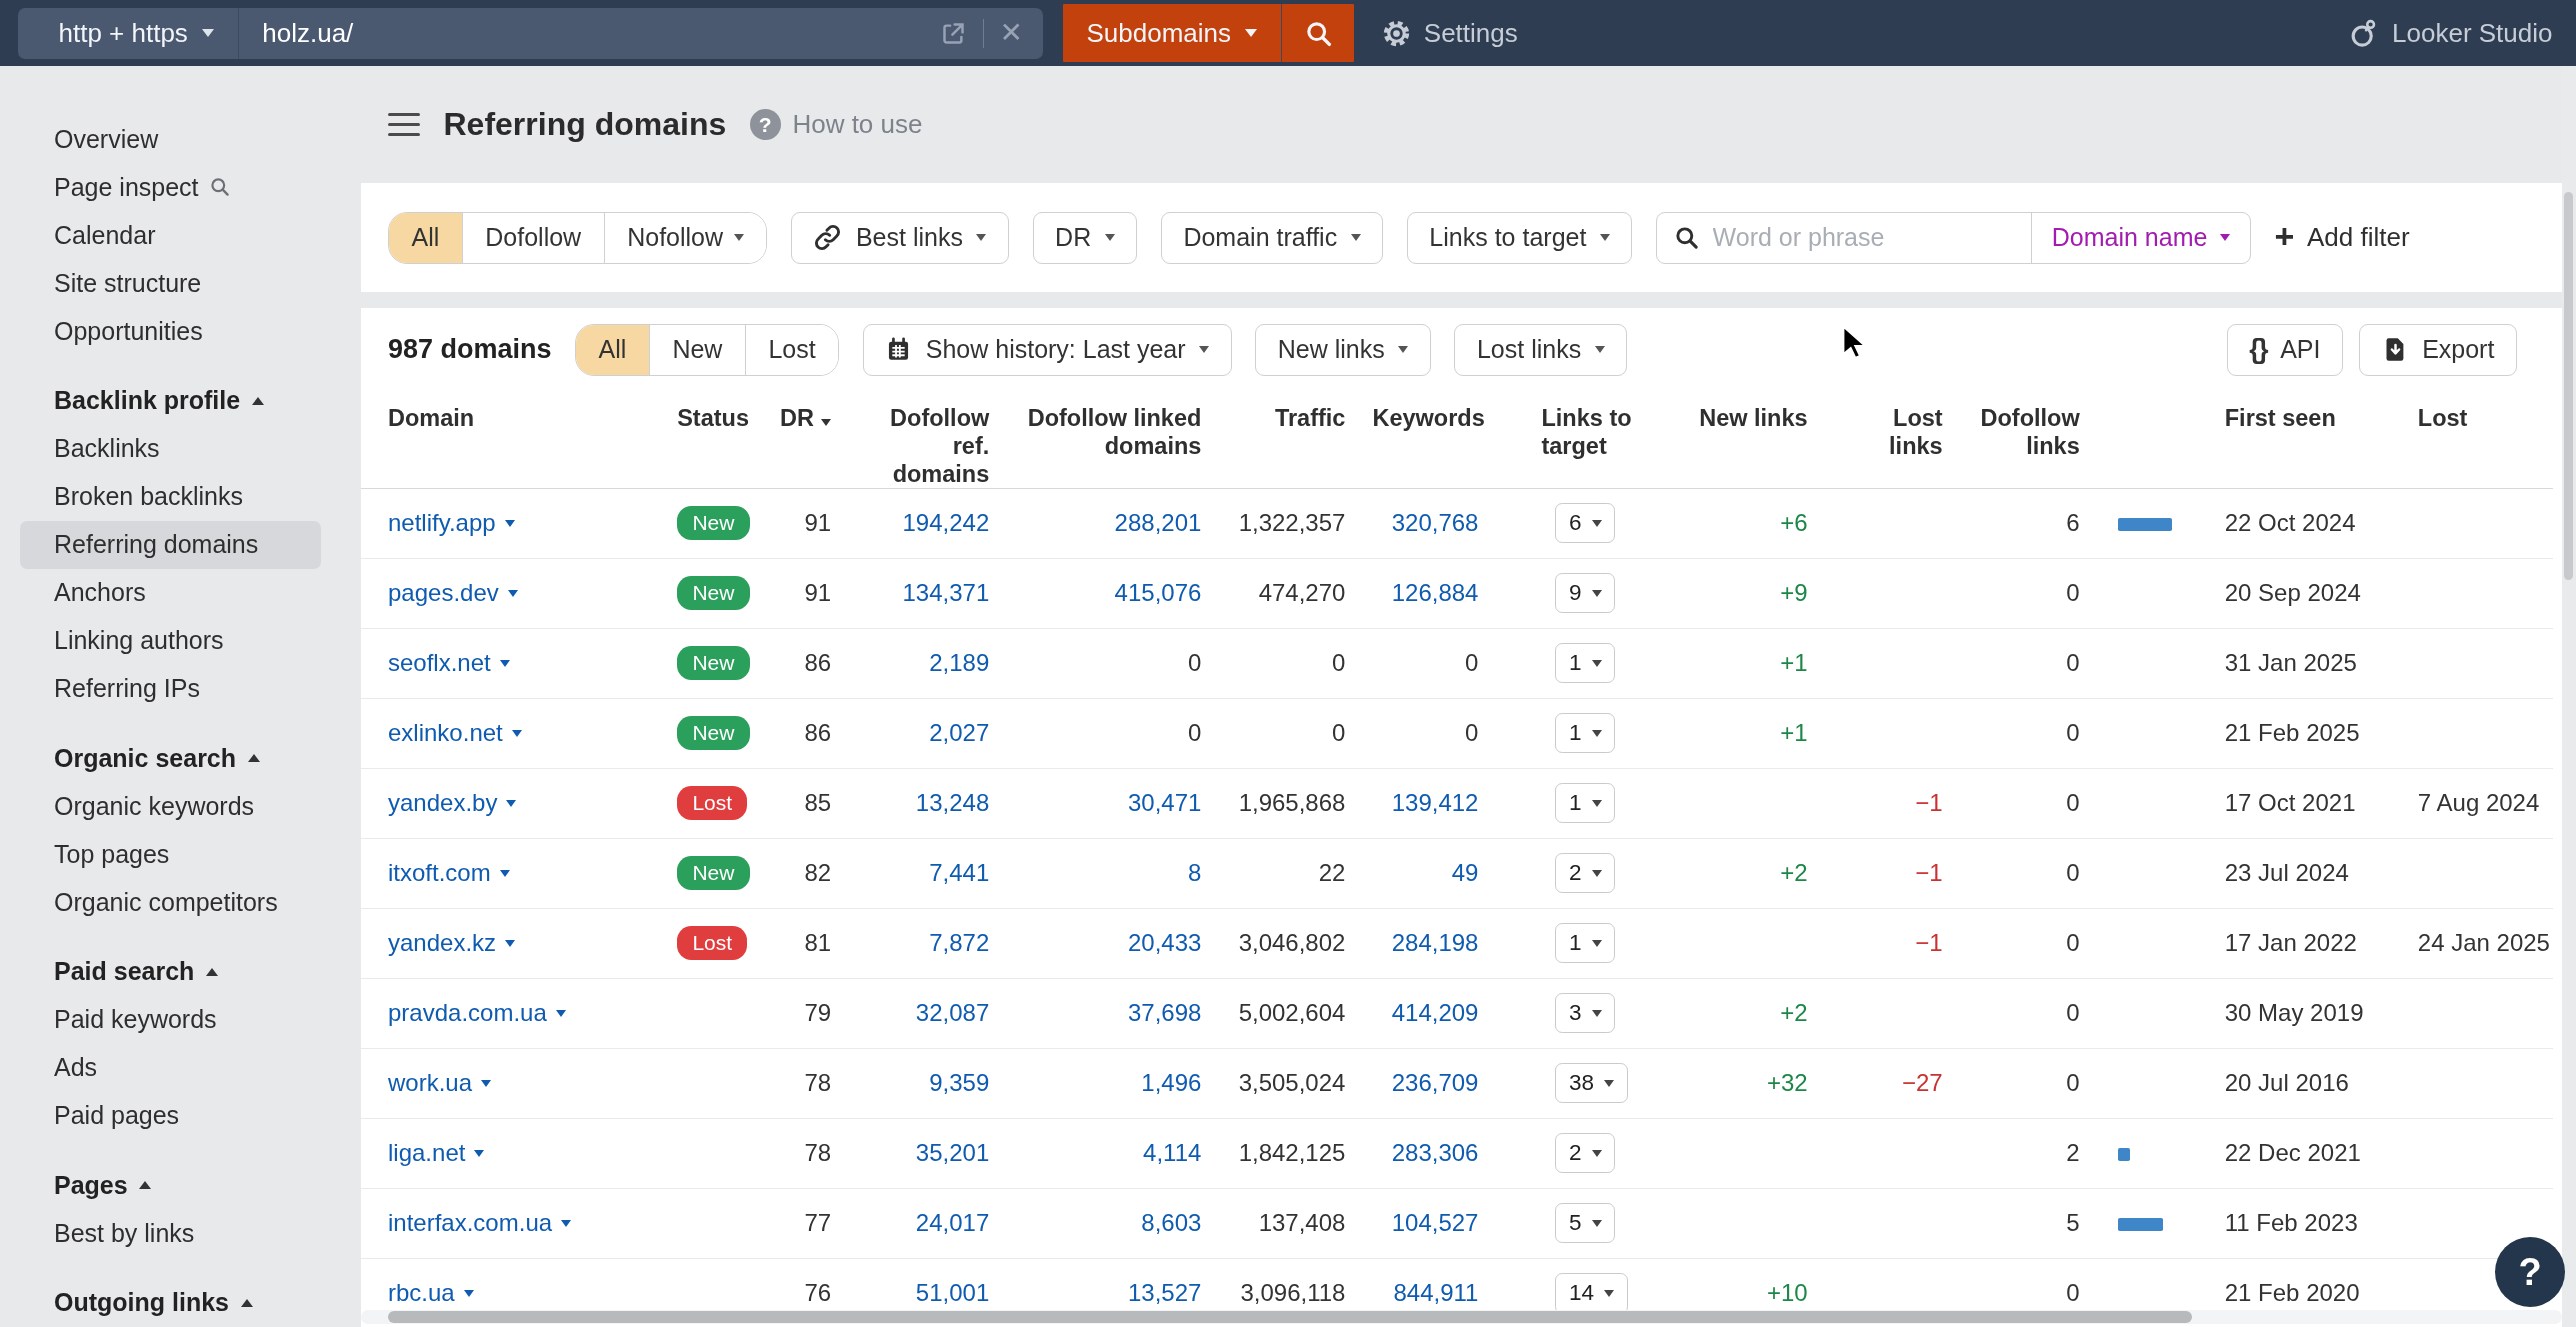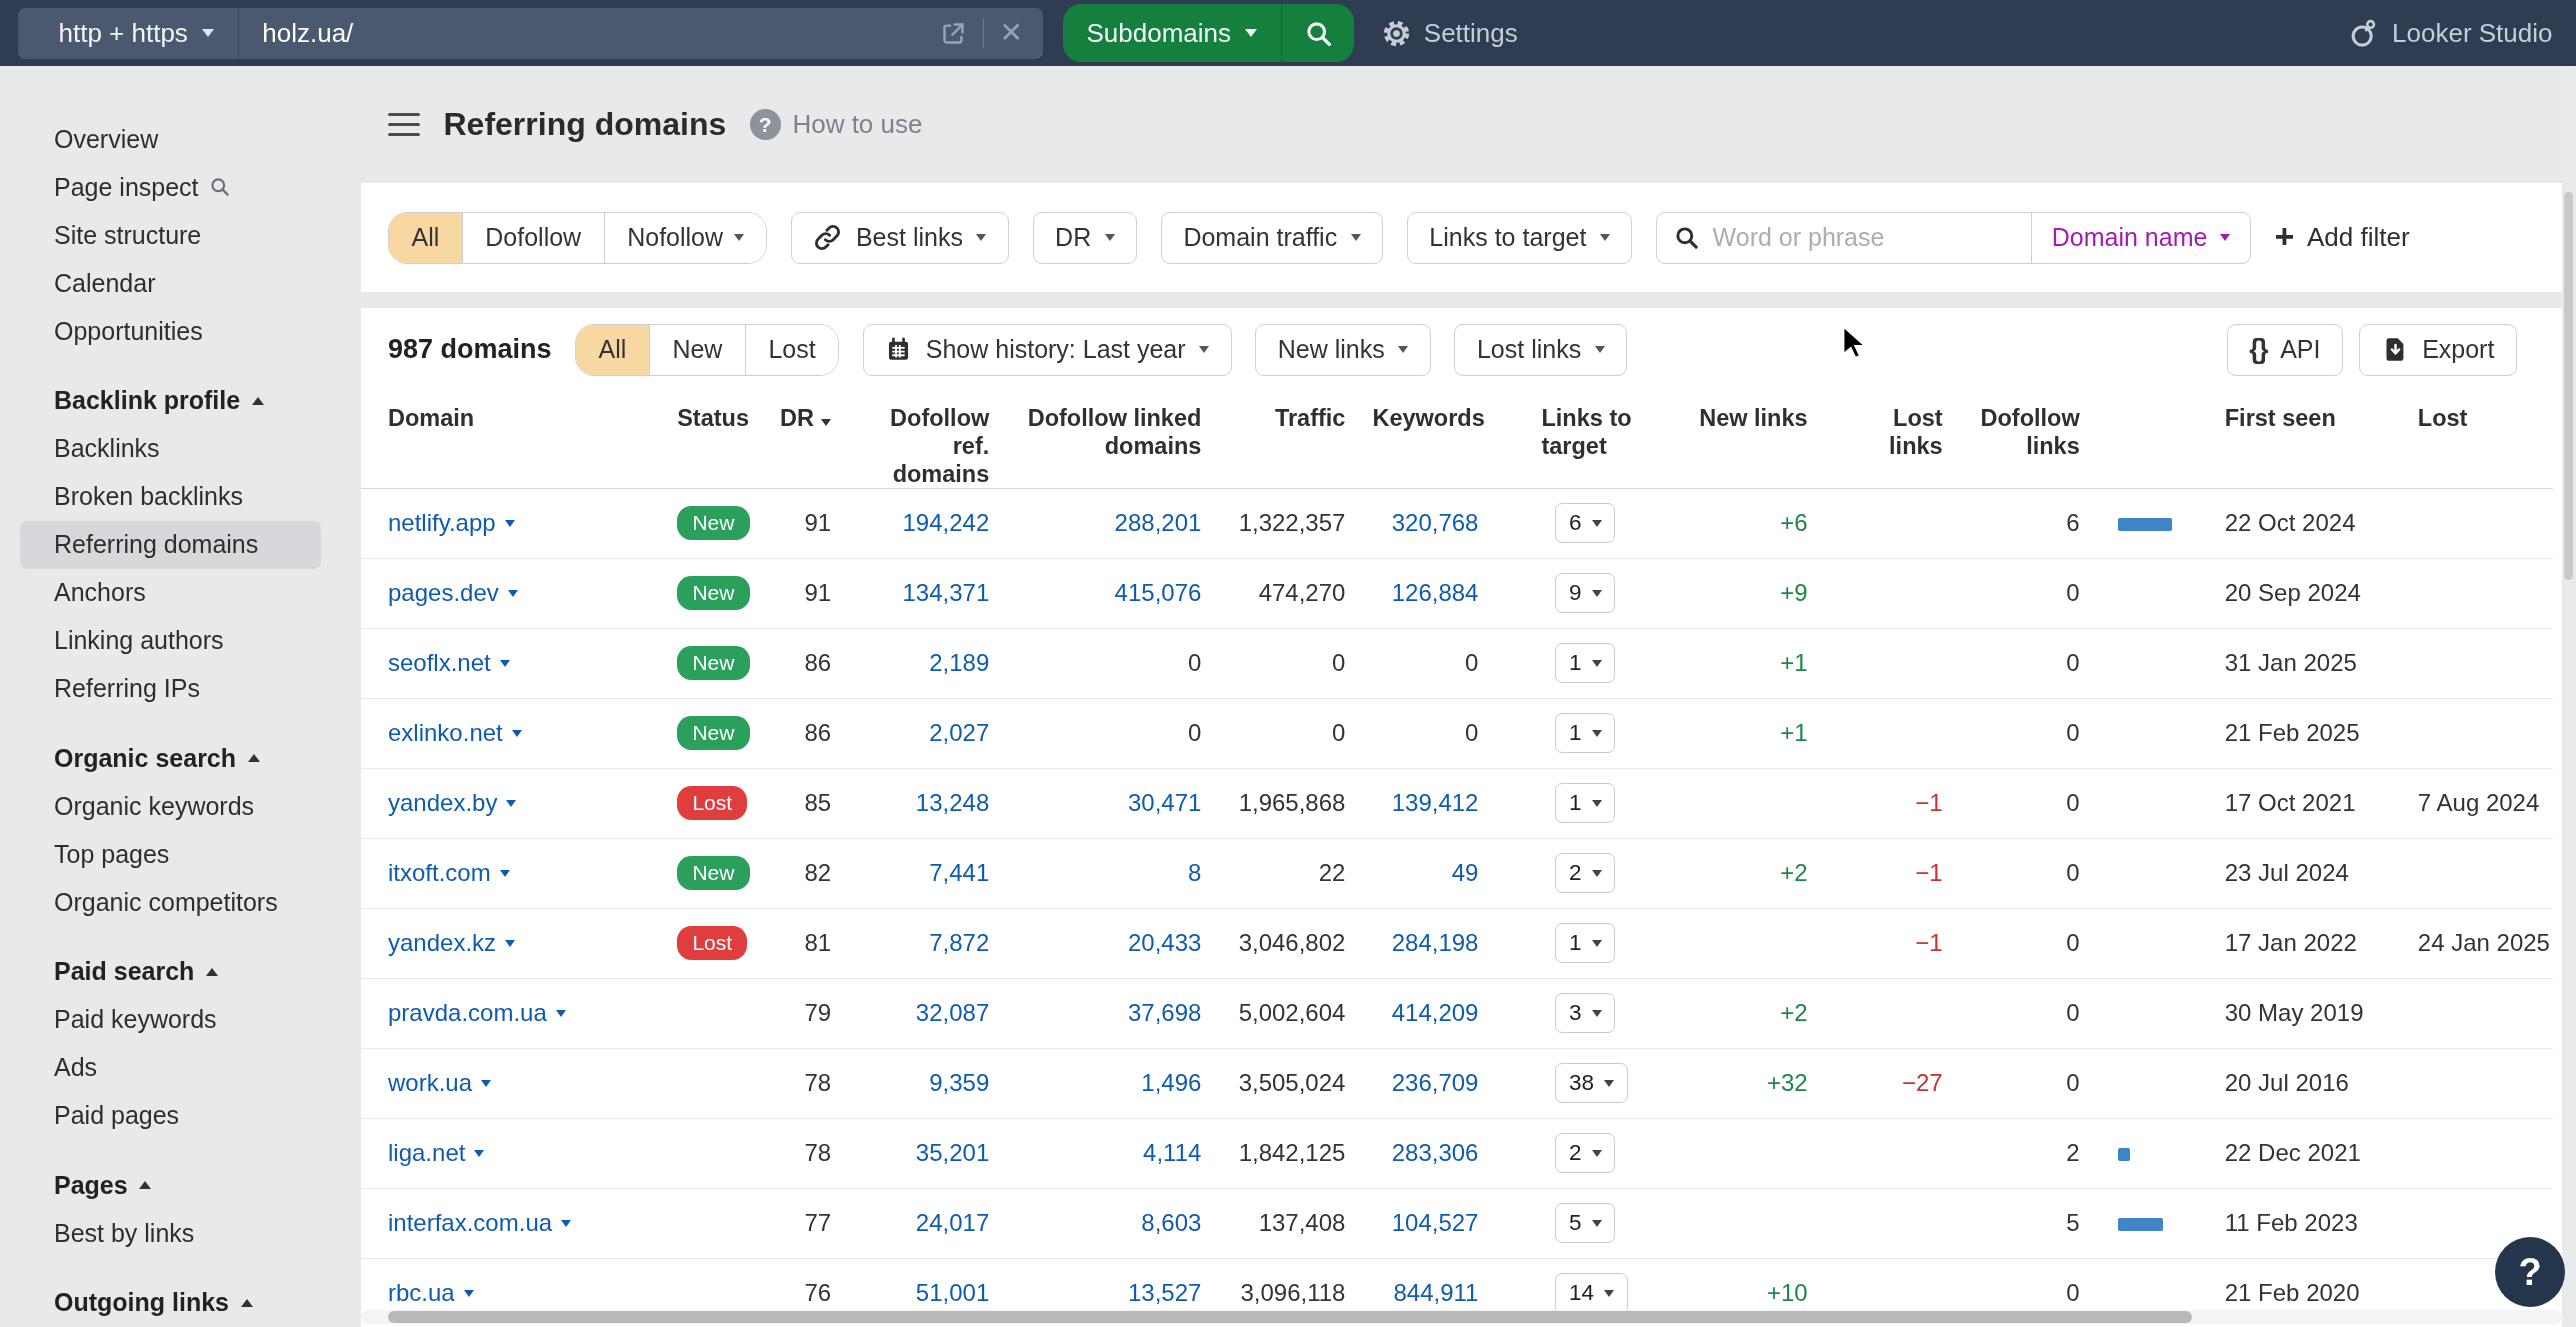--- a/index.html
+++ b/index.html
@@ -15,21 +15,21 @@
 
   
   .topbar { position:absolute; left:0; top:0; width:2576px; height:66px; background:#2e3d52; display:flex; align-items:center; padding:0 23.5px 0 18px; }
   .urlgroup { width:1025px; height:51px; background:#4a5870; border-radius:7.2px; display:flex; align-items:center; color:#fff;padding-left:17px; }
   .proto { display:flex; align-items:center; gap:14.4px; padding:0 23.5px; height:100%; border-right:0.9px solid #3c4a61; font-size:26px; color:#f2f5f9; cursor:pointer; }
   .proto .tri-dn { color:#dfe5ec; }
   .urltext { flex:1; padding-left:23.5px; font-size:26px; color:#fff; }
   .urlicons { display:flex; align-items:center; padding-right:20px; gap:16px; }
   .vdiv { width:0.9px; height:29px; background:rgba(255,255,255,0.22); }
   .xicon { font-size:28px; color:#97a2b4; line-height:1; }
-  .scopegroup { margin-left:20px; height:58px; background:#15803d; border-radius:18px; display:flex; align-items:center; color:#f2f5f9; }
+  .scopegroup { margin-left:20px; height:58px; background:#c2410c; border-radius:1px; display:flex; align-items:center; color:#f2f5f9; }
   .scopegroup .scopename { display:flex; align-items:center; gap:14.4px; padding:0 23.5px; height:100%; border-right:0.9px solid #3c4a61; font-size:26px; cursor:pointer; }
   .scopegroup .searchcell { padding:0 21.6px; display:flex; align-items:center; height:100%; cursor:pointer; }
   .tb-settings { margin-left:27px; display:flex; align-items:center; gap:11.7px; color:#c7cdd7; font-size:26px; cursor:pointer; }
   .tb-looker { margin-left:auto; display:flex; align-items:center; gap:12.6px; color:#c7cdd7; font-size:26px; }
 
   
   .sidebar { position:absolute; left:0; top:66px; width:361px; height:1262px; background:#e8e9eb; padding-top:41px; overflow:hidden;margin-top:8px; }
   .side-item { height:48px; display:flex; align-items:center; padding-left:54px; font-size:25px; color:#2e2e2e; cursor:pointer; white-space:nowrap; }
   .side-item.sel { background:#d7d8db; border-radius:7.2px; margin:0 40px 0 20px; padding-left:34px; }
   .side-header { margin-top:21.6px; height:48px; display:flex; align-items:center; gap:11.7px; padding-left:54px; font-size:25px; font-weight:bold; color:#222; cursor:pointer; white-space:nowrap; }
@@ -159,24 +159,24 @@
       <span>Overview</span>
     </div>
     <div class="side-item">
       <span>Page inspect</span>
       <svg class="mini-mag" width="23.5" height="23.5" viewBox="0 0 24 24">
         <circle cx="10.5" cy="10.5" r="6" fill="none" stroke="#6b7077" stroke-width="2.2"></circle>
         <path d="M15 15l5 5" stroke="#6b7077" stroke-width="2.4" stroke-linecap="round"></path>
       </svg>
     </div>
     <div class="side-item">
+      <span>Calendar</span>
+    </div>
+    <div class="side-item">
       <span>Site structure</span>
-    </div>
-    <div class="side-item">
-      <span>Calendar</span>
     </div>
     <div class="side-item">
       <span>Opportunities</span>
     </div>
     <div class="side-header">
       <span>Backlink profile</span>
       <i class="tri tri-up sm"></i>
     </div>
     <div class="side-item">
       <span>Backlinks</span>

